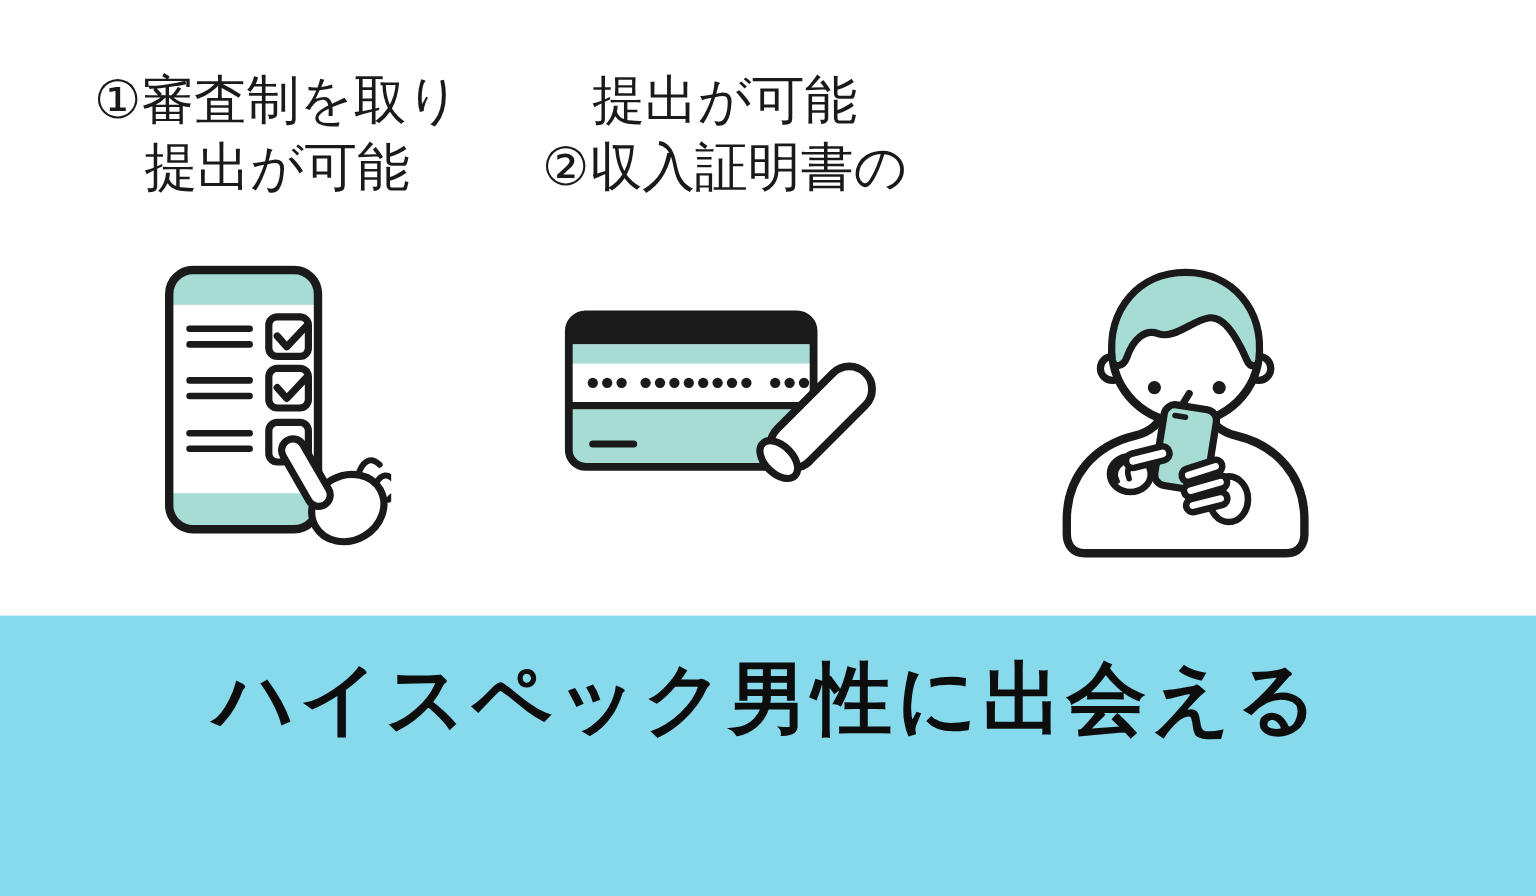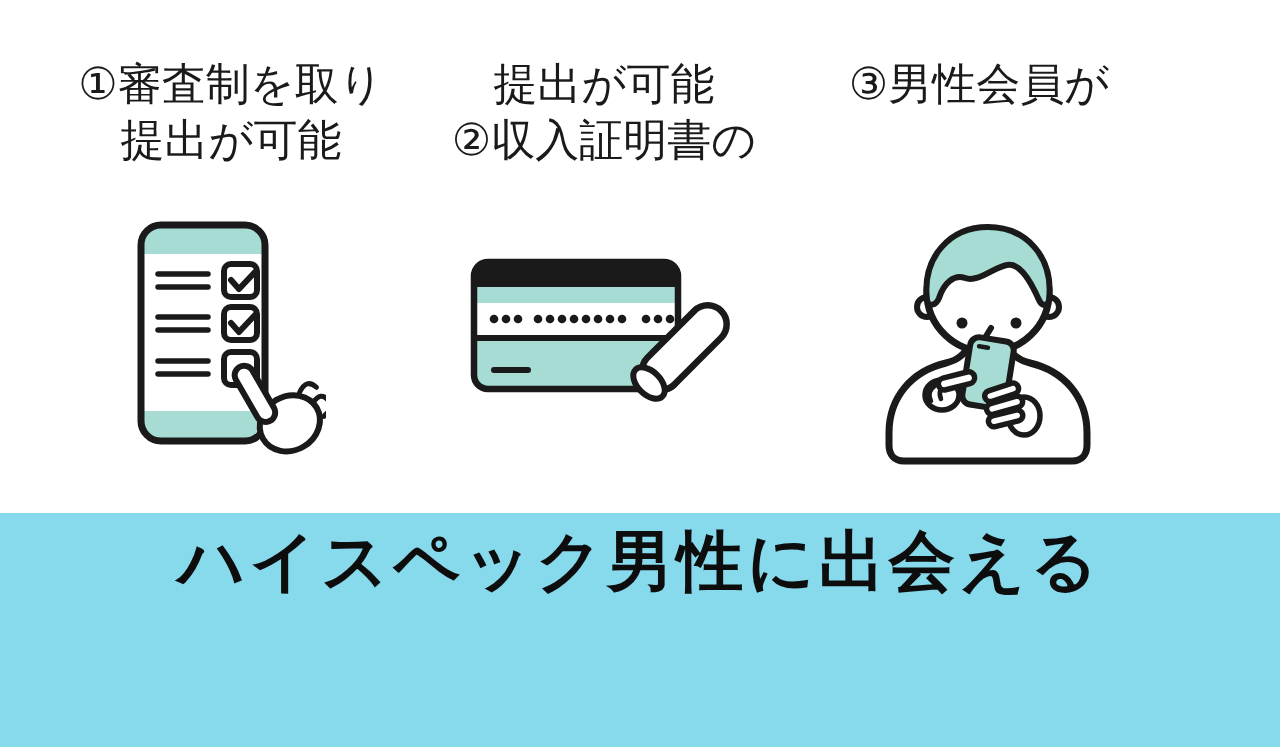--- a/index.html
+++ b/index.html
@@ -37,20 +37,21 @@
   .illus { position: absolute; }
   .illus-phone  { left: 136px; top: 221px; width: 190px; height: 240px; }
   .illus-card   { left: 466px; top: 256px; width: 265px; height: 165px; }
   .illus-person { left: 876px; top: 203px; width: 225px; height: 265px; }
   .banner {
     position: absolute;
     left: 0; top: 513px;
     width: 1280px; height: 234px;
     background: var(--banner);
     text-align: center;
+    padding-top: 21px;
   }
   .banner-line {
     font-size: 66px;
     line-height: 97px;
     font-weight: 800;
     letter-spacing: 4px;
     color: #0d0d0d;
     white-space: nowrap;
   }
 </style>
@@ -63,21 +64,20 @@
     <div class="feature-title">①審査制を取り</div>
     <div class="feature-title">提出が可能</div>
   </div>
 
   <div class="feature-col col-2">
     <div class="feature-title">提出が可能</div>
     <div class="feature-title">②収入証明書の</div>
   </div>
 
   <div class="feature-col col-3">
-    <div class="feature-title">③男性会員が</div>
   </div>
 
   <svg class="illus illus-phone" viewBox="0 0 190 240">
     <defs>
       <clipPath id="phoneClip">
           <rect x="5" y="4" width="124" height="216" rx="20"></rect>
         </clipPath>
     </defs>
     <g>
       <rect x="5" y="4" width="124" height="216" rx="20" fill="#ffffff"></rect>

